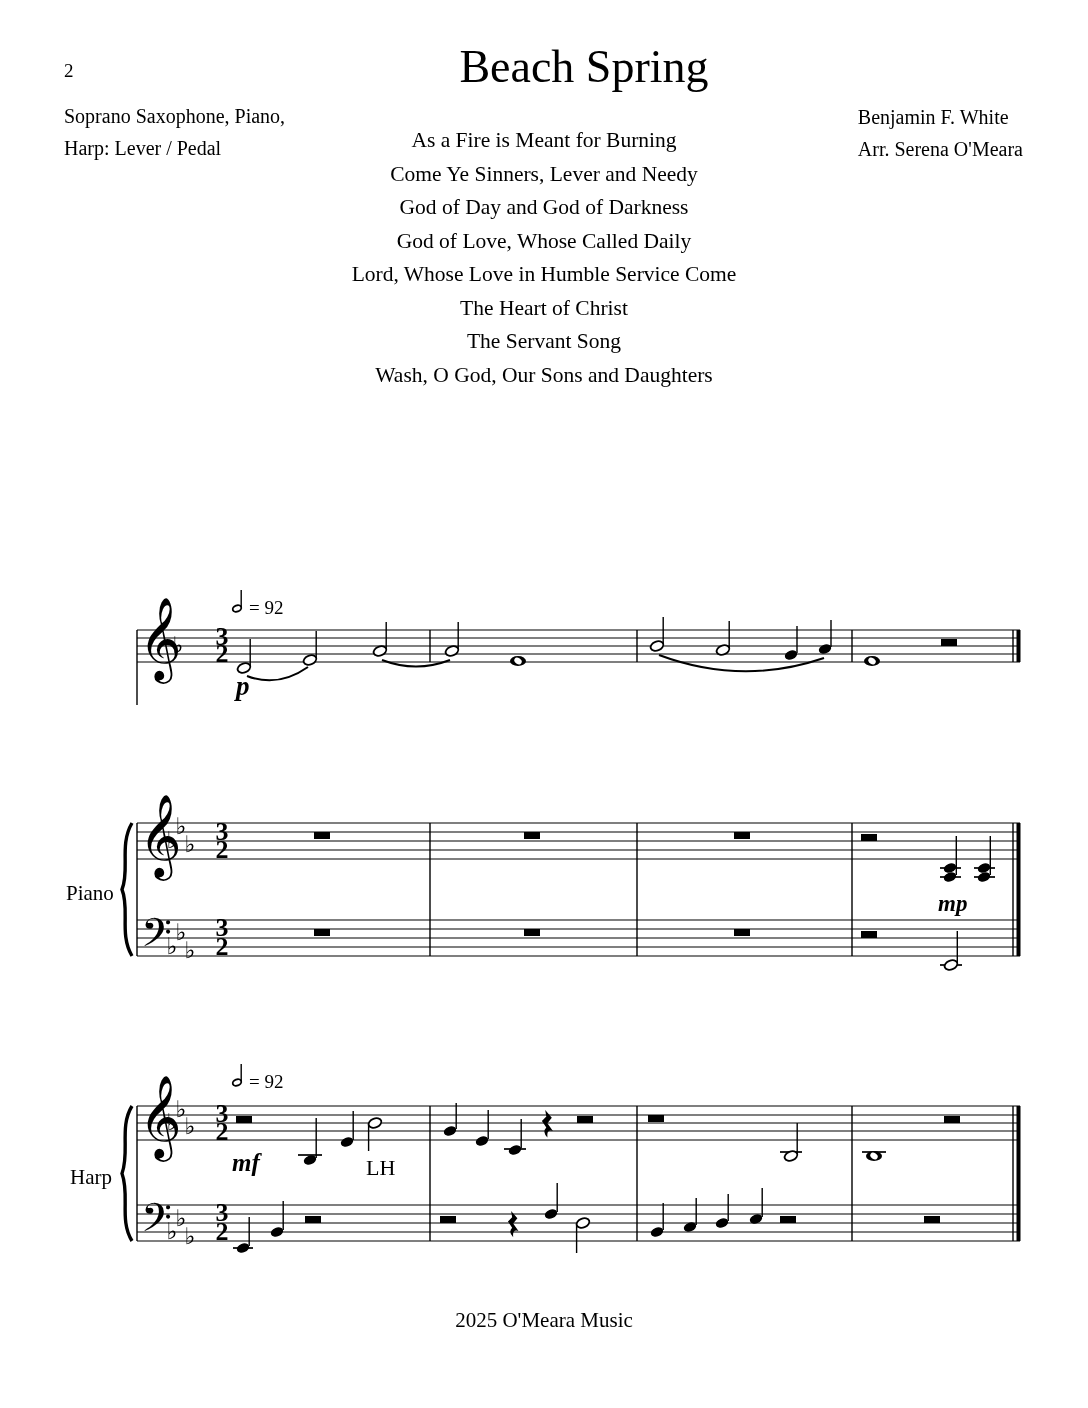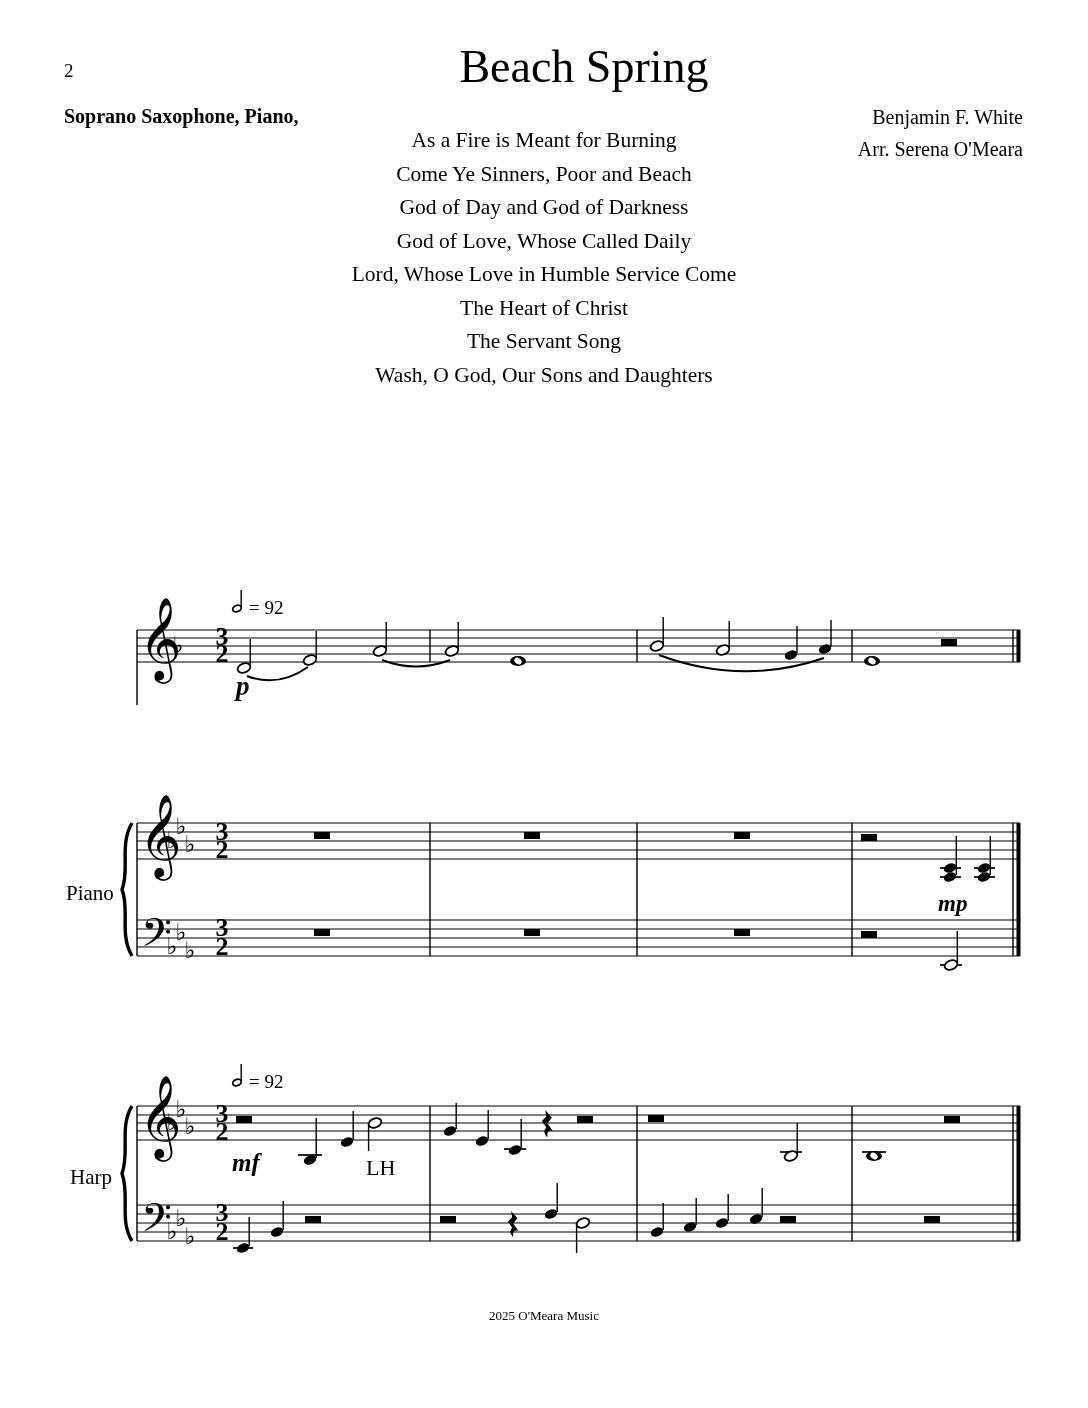--- a/index.html
+++ b/index.html
@@ -1,24 +1,24 @@
 <!DOCTYPE html>
 <html><head>
 <meta charset="utf-8">
 <style>
   html,body{margin:0;padding:0;background:#e8e8e8;}
   .page{position:relative;width:1088px;height:1408px;background:#ffffff;
         font-family:"Liberation Serif","DejaVu Serif",serif;color:#000;overflow:hidden;}
   .abs{position:absolute;}
   .title{font-size:46px;width:100%;text-align:center;top:40px;left:0;margin-left:40px;}
   .pagenum{font-size:19px;left:64px;top:60px;}
-  .instr{font-size:20px;left:64px;top:100px;line-height:32px;font-weight:bold;}
-  .credits{font-size:20px;right:65px;top:101px;line-height:32px;text-align:right;}
+  .instr{font-size:20px;left:64px;top:100px;line-height:32px;}
+  .credits{font-size:20px;right:65px;top:101px;line-height:32px;}
   .hymns{width:100%;left:0;top:124px;text-align:center;font-size:21.5px;line-height:33.5px;}
-  .footer{width:100%;left:0;top:1308px;text-align:center;font-size:13px;}
+  .footer{width:100%;left:0;top:1308px;text-align:center;font-size:21px;}
   svg{position:absolute;left:0;overflow:visible;}
   svg text{font-family:"Liberation Serif","DejaVu Serif",serif;}
   .clef{font-family:"DejaVu Sans",sans-serif;}
   .flat{font-family:"DejaVu Sans",sans-serif;font-size:23px;text-anchor:middle;}
   .tsig{font-size:26px;font-weight:bold;text-anchor:middle;}
   .dyn{font-style:italic;font-weight:bold;}
   .tempo-txt{font-size:19px;}
   .lbl{font-size:21px;}
   .sline{stroke:#000;stroke-width:1.15;}
   .bline{stroke:#000;stroke-width:1.4;}
@@ -30,29 +30,30 @@
 </style>
 </head>
 <body>
 
 <div class="page">
 
   <div class="abs pagenum">2</div>
   <div class="abs title">Beach Spring</div>
   <div class="abs instr">
     <div>Soprano Saxophone, Piano,</div>
+    <div>Harp: Lever / Pedal</div>
   </div>
   <div class="abs credits">
     <div>Benjamin F. White</div>
     <div>Arr. Serena O'Meara</div>
   </div>
 
   <div class="abs hymns">
     <div>As a Fire is Meant for Burning</div>
-    <div>Come Ye Sinners, Poor and Beach</div>
+    <div>Come Ye Sinners, Lever and Needy</div>
     <div>God of Day and God of Darkness</div>
     <div>God of Love, Whose Called Daily</div>
     <div>Lord, Whose Love in Humble Service Come</div>
     <div>The Heart of Christ</div>
     <div>The Servant Song</div>
     <div>Wash, O God, Our Sons and Daughters</div>
   </div>
 
   <svg class="abs" style="top:560px" width="1088" height="175" viewBox="0 0 1088 175">
     <g>

